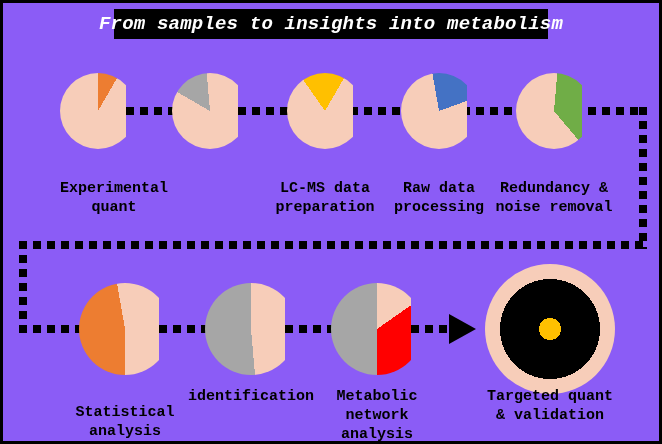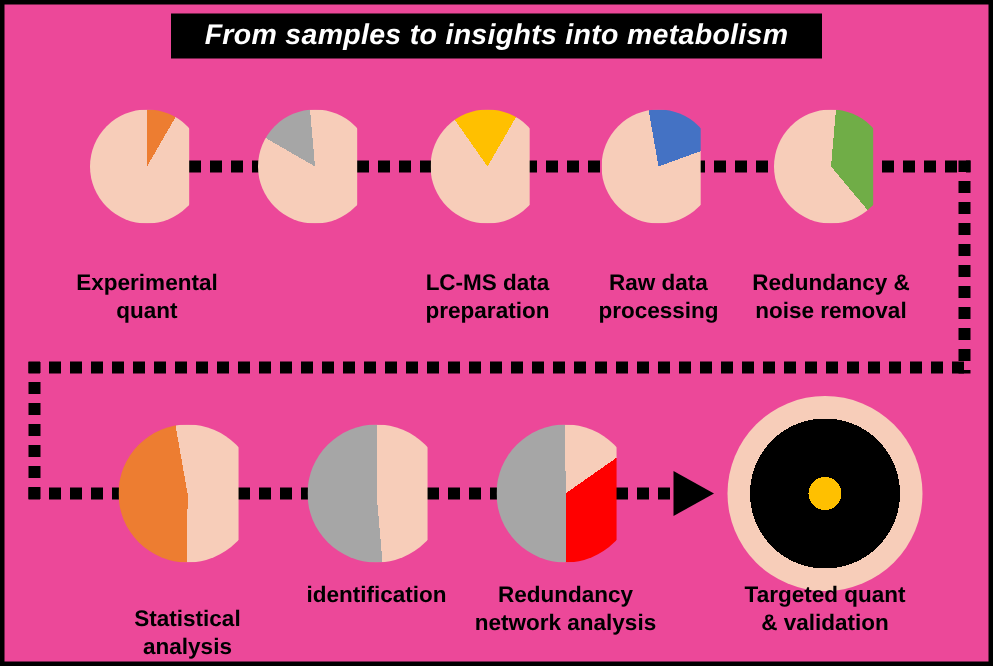--- a/index.html
+++ b/index.html
@@ -1,23 +1,23 @@
 <!DOCTYPE html>
 <html><head>
 <meta charset="utf-8">
 <style>
   * { margin:0; padding:0; box-sizing:border-box; }
   html,body { background:#ffffff; }
   .frame {
     position:relative;
     width:662px; height:444px;
-    background:#ec4899;
+    background:#8b5cf6;
     border:3px solid #000;
     overflow:hidden;
-    font-family:Liberation Sans, sans-serif;
+    font-family:Liberation Mono, monospace;
   }
   .title-bar {
     position:absolute; top:6px; left:50%; transform:translateX(-50%);
     width:434px; height:30px;
     background:#000;
     display:flex; align-items:center; justify-content:center;
   }
   .title-bar .title {
     color:#fff; font-weight:700; font-style:italic; font-size:19px;
     letter-spacing:0.2px; white-space:nowrap;
@@ -61,21 +61,21 @@
   <div class="dots-h" style="left:16px; top:238px; width:628px;"></div>
   <div class="dots-v" style="left:16px; top:238px; height:92px;"></div>
   <div class="dots-h" style="left:16px; top:322px; width:436px;"></div>
 
   <div class="pie cut" style="left: 57px; top: 70px; width: 76px; height: 76px; background: conic-gradient(rgb(237, 125, 49) 0deg, rgb(237, 125, 49) 30deg, transparent 30deg, transparent 360deg), conic-gradient(rgb(247, 205, 185) 0deg, rgb(247, 205, 185) 360deg);"></div>
   <div class="pie cut" style="left: 169px; top: 70px; width: 76px; height: 76px; background: conic-gradient(from 300deg, rgb(166, 166, 166) 0deg, rgb(166, 166, 166) 55deg, transparent 55deg, transparent 360deg), conic-gradient(rgb(247, 205, 185) 0deg, rgb(247, 205, 185) 360deg);"></div>
   <div class="pie cut" style="left: 284px; top: 70px; width: 76px; height: 76px; background: conic-gradient(from 325deg, rgb(255, 192, 0) 0deg, rgb(255, 192, 0) 65deg, transparent 65deg, transparent 360deg), conic-gradient(rgb(247, 205, 185) 0deg, rgb(247, 205, 185) 360deg);"></div>
   <div class="pie cut" style="left: 398px; top: 70px; width: 76px; height: 76px; background: conic-gradient(from 350deg, rgb(68, 114, 196) 0deg, rgb(68, 114, 196) 80deg, transparent 80deg, transparent 360deg), conic-gradient(rgb(247, 205, 185) 0deg, rgb(247, 205, 185) 360deg);"></div>
   <div class="pie cut" style="left: 513px; top: 70px; width: 76px; height: 76px; background: conic-gradient(from 5deg, rgb(112, 173, 71) 0deg, rgb(112, 173, 71) 135deg, transparent 135deg, transparent 360deg), conic-gradient(rgb(247, 205, 185) 0deg, rgb(247, 205, 185) 360deg);"></div>
 
-  <div class="lbl" style="left:25px;  top:176px;">
+  <div class="lbl" style="left:41px;  top:176px;">
     <div>Experimental</div>
     <div>quant</div>
   </div>
   <div class="lbl" style="left:252px; top:176px;">
     <div>LC-MS data</div>
     <div>preparation</div>
   </div>
   <div class="lbl" style="left:481px; top:176px;">
     <div>Redundancy &amp;</div>
     <div>noise removal</div>
@@ -93,21 +93,21 @@
   <div class="arrow" style="left:446px; top:311px;"></div>
 
   <div class="lbl" style="left:52px;  top:400px;">
     <div>Statistical</div>
     <div>analysis</div>
   </div>
   <div class="lbl" style="left:178px; top:384px;">
     <div>identification</div>
   </div>
   <div class="lbl" style="left:304px; top:384px;">
-    <div>Redundancy</div>
+    <div>Metabolic</div>
     <div>network analysis</div>
   </div>
   <div class="lbl" style="left:477px; top:384px;">
     <div>Targeted quant</div>
     <div>&amp; validation</div>
   </div>
 
 </div>
 
 </body></html>

